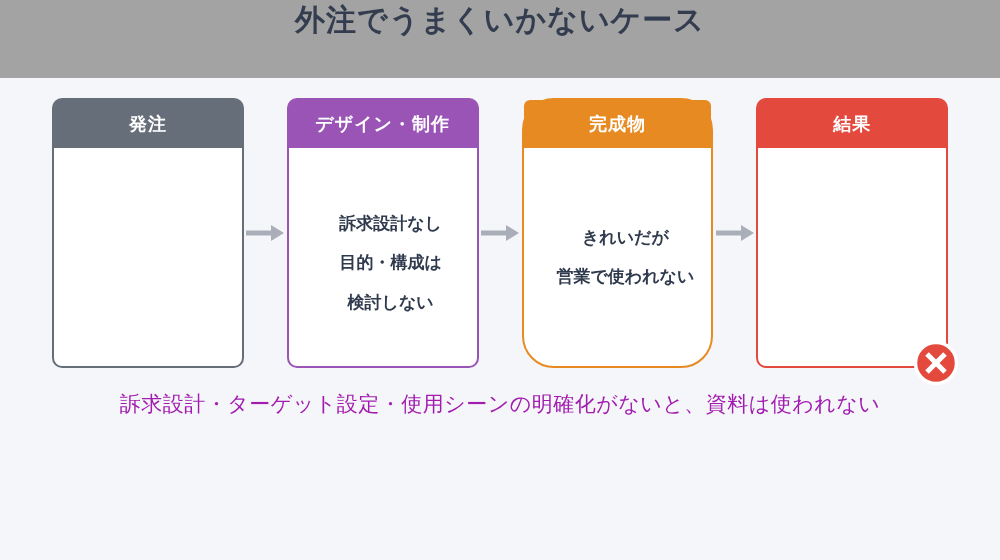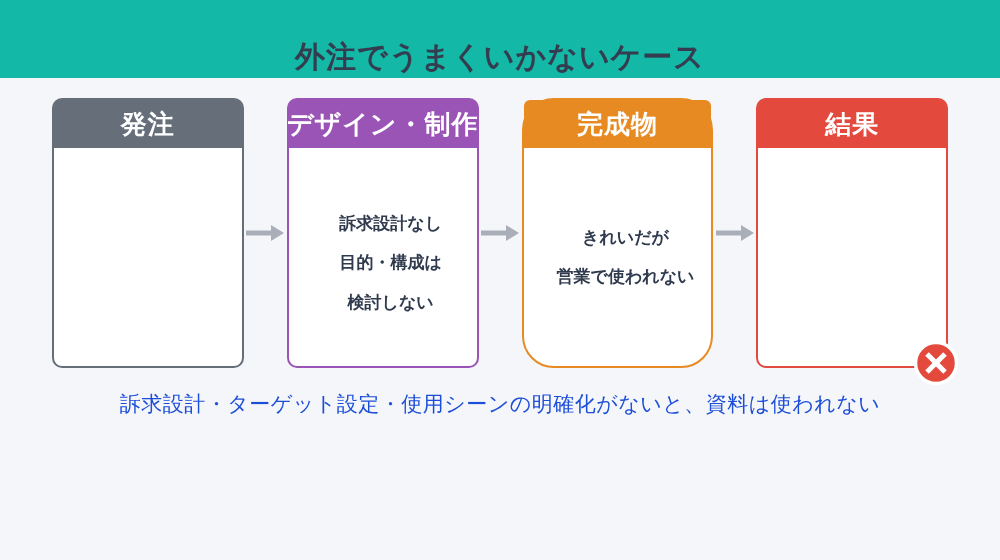--- a/index.html
+++ b/index.html
@@ -6,22 +6,22 @@
   html, body {
     width: 1000px; height: 560px;
     font-family: "Liberation Sans", "DejaVu Sans", sans-serif;
     background: #f5f6fa;
     overflow: hidden;
   }
   .page { width: 1000px; height: 560px; position: relative; }
 
   .title-band {
     width: 100%; height: 78px;
-    background: #14b8a6;
-    display: flex; align-items: flex-end; justify-content: center;
+    background: #a3a3a3;
+    display: flex; align-items: flex-start; justify-content: center;
   }
   .page-title {
     font-size: 30px; font-weight: bold;
     color: #333d4f;
     letter-spacing: 1px;
   }
 
   .flow-row {
     display: flex;
     align-items: stretch;
@@ -37,21 +37,21 @@
     display: flex; flex-direction: column;
     overflow: visible;
     position: relative;
   }
   .card-header {
     background: #666e7a;
     border-radius: 6px 6px 0 0;
     min-height: 48px;
     display: flex; align-items: center; justify-content: center;
     color: #ffffff;
-    font-size: 26px; font-weight: bold;
+    font-size: 18px; font-weight: bold;
     letter-spacing: 1px;
     white-space: nowrap;
   }
   .card-body {
     flex: 1;
     display: flex; align-items: center; justify-content: center;
     text-align: center;
     font-size: 17px;
     font-weight: bold;
     color: #2f3a4d;
@@ -67,21 +67,21 @@
   .badge {
     position: absolute;
     right: -14px; bottom: -21px;
     width: 48px; height: 48px;
   }
 
   .caption {
     margin-top: 22px;
     text-align: center;
     font-size: 21px;
-    color: #1d4ed8;
+    color: #a21caf;
     letter-spacing: 0.5px;
   }
 </style>
 </head>
 <body>
 
 <div class="page">
 
   <div class="title-band">
     <div class="page-title">外注でうまくいかないケース</div>

